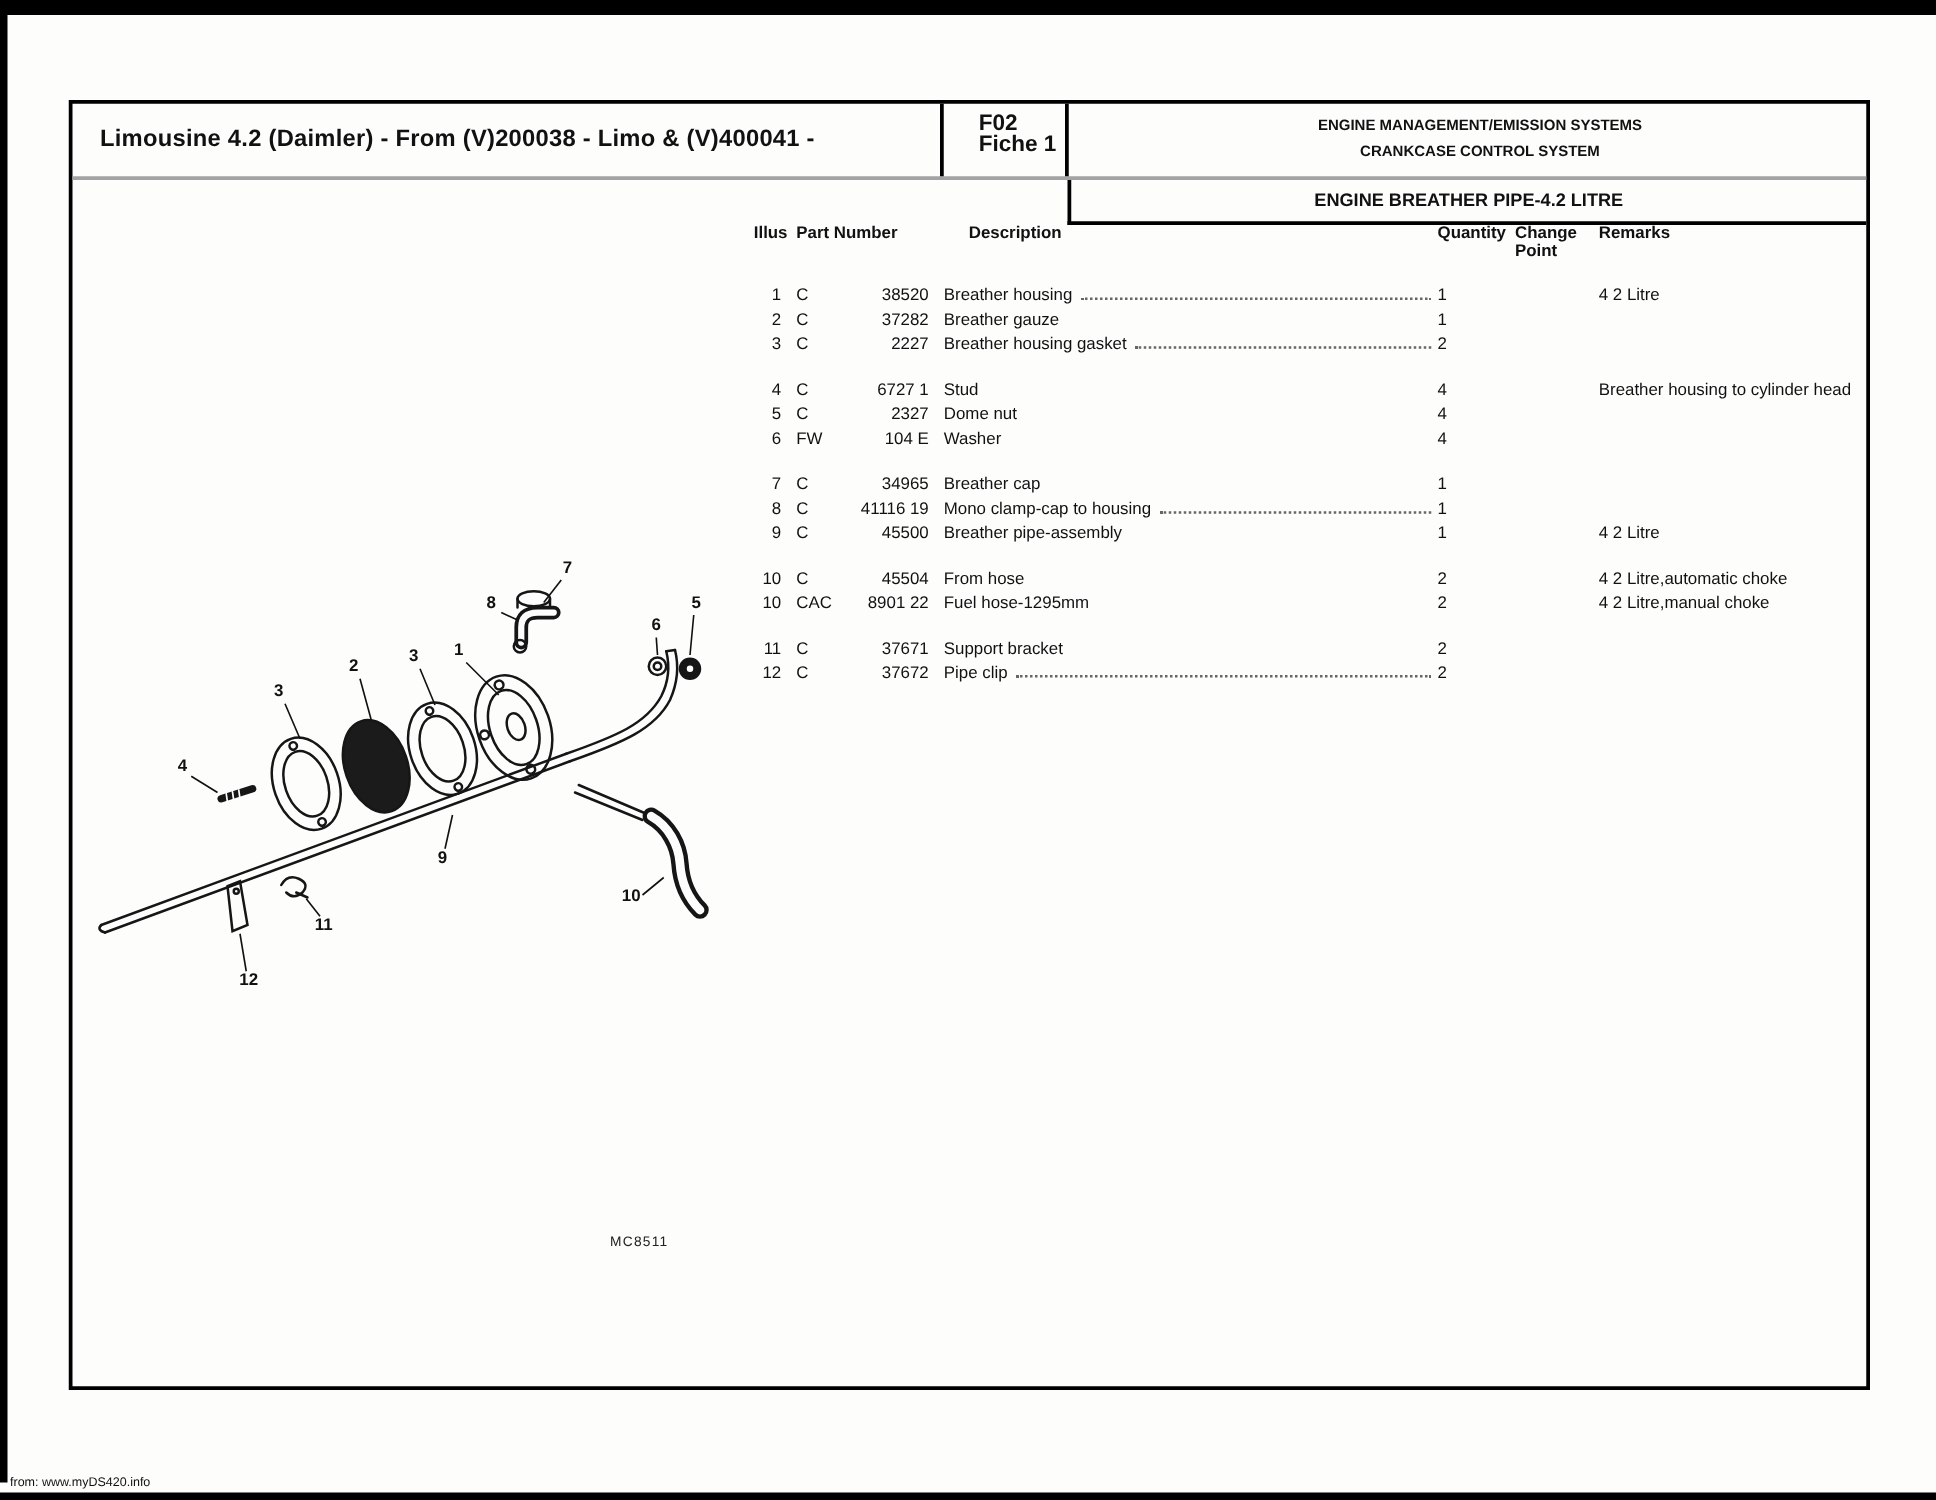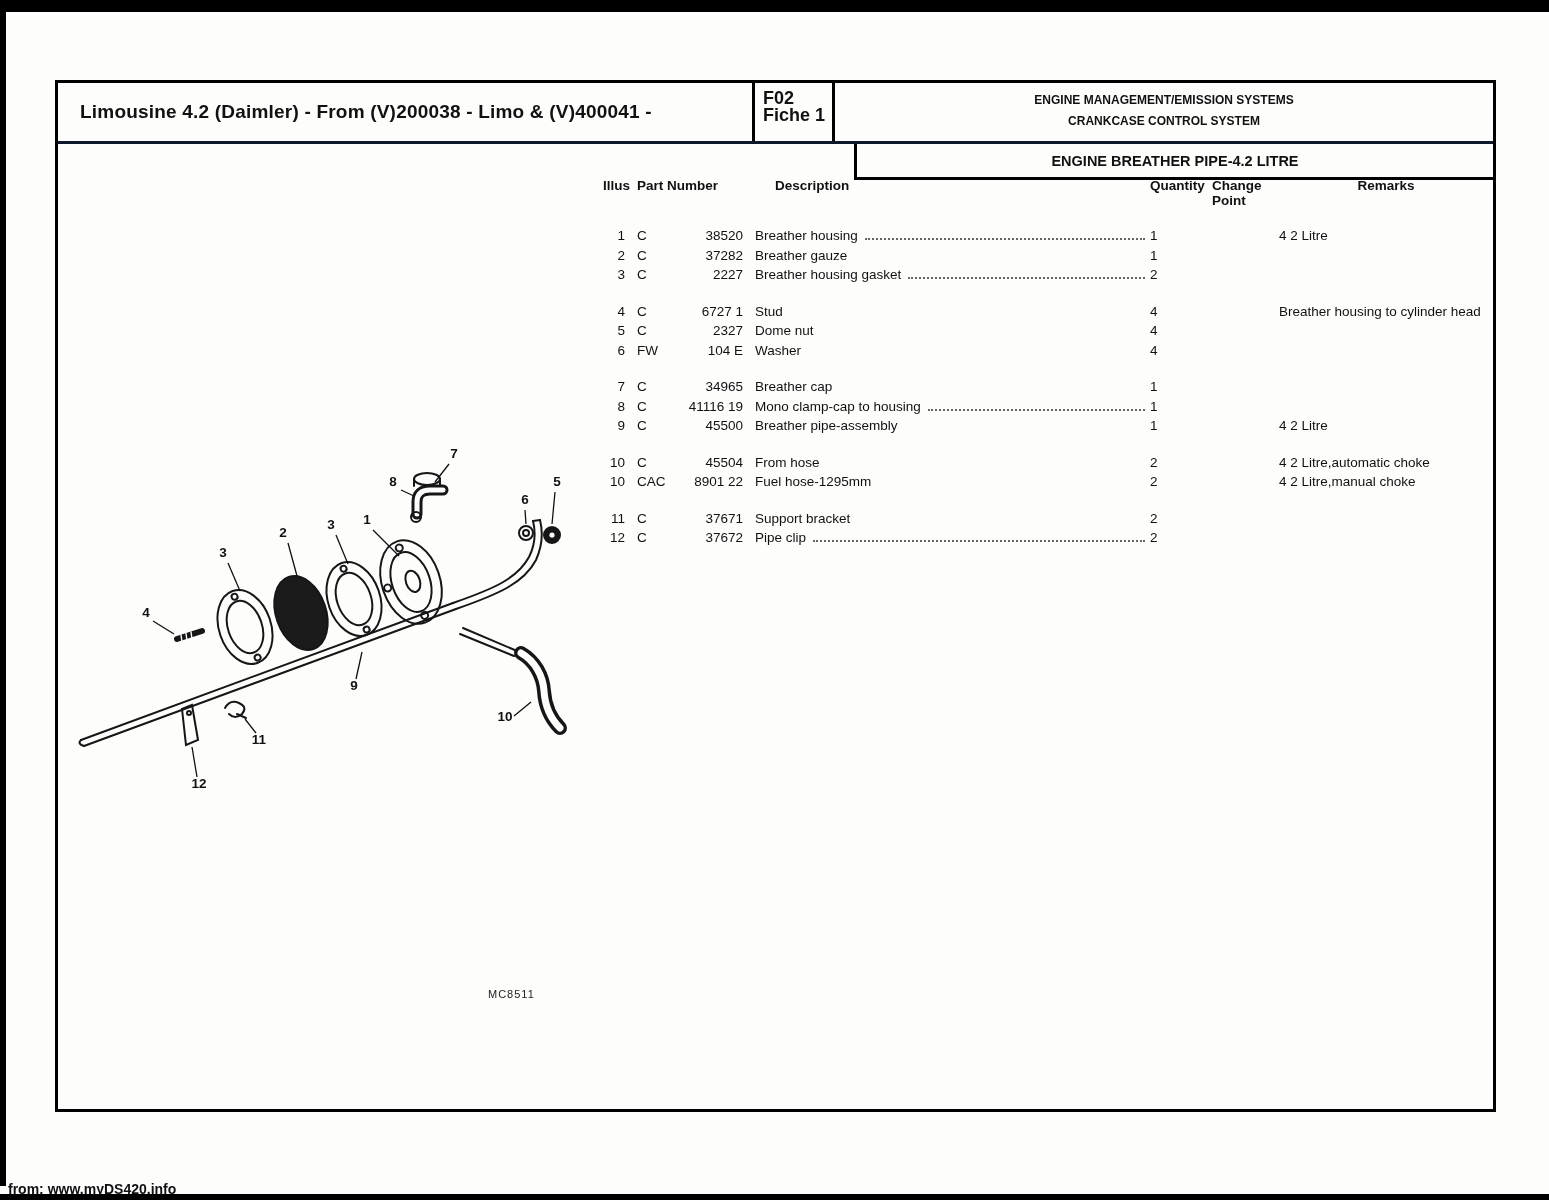--- a/index.html
+++ b/index.html
@@ -8,56 +8,56 @@
     font-family:"Liberation Sans",sans-serif;color:#111;overflow:hidden;
   }
   .bar-top{position:absolute;left:0;top:0;width:1549px;height:12px;background:#000;}
   .bar-left{position:absolute;left:0;top:0;width:6px;height:1186px;background:#000;}
   .bar-bottom{position:absolute;left:0;top:1194px;width:1549px;height:6px;background:#000;}
 
   .frame{position:absolute;left:55px;top:80px;width:1441px;height:1032px;
     border:3px solid #000;box-sizing:border-box;background:#fdfdfc;}
 
   
-  .hdr{display:flex;height:58px;border-bottom:3px solid #0f172a;}
+  .hdr{display:flex;height:58px;border-bottom:3px solid #a3a3a3;gap:20px;}
   .title-cell{flex:0 0 697px;border-right:3px solid #000;display:flex;align-items:center;
     padding-left:22px;font-weight:bold;font-size:19px;letter-spacing:.2px;box-sizing:border-box;}
   .fiche-cell{flex:0 0 80px;border-right:3px solid #000;padding:5px 0 0 8px;box-sizing:border-box;}
   .fiche-code{font-weight:bold;font-size:18px;line-height:20px;}
   .fiche-sub{font-weight:bold;font-size:18px;line-height:15px;}
   .sys-cell{flex:1;text-align:center;padding-top:7px;font-weight:bold;font-size:12px;line-height:21px;}
   .sub-row{display:flex;height:36px;padding-left:16px;}
   .sub-spacer{flex:0 0 780px;}
   .subtitle-cell{flex:1;border-left:3px solid #000;border-bottom:3px solid #000;
     text-align:center;font-weight:bold;font-size:14.5px;padding-top:9px;box-sizing:border-box;}
 
   
   .parts-table{position:absolute;left:545px;top:95px;width:890px;font-size:13.5px;}
   .thead,.prow{display:grid;grid-template-columns:22px 52px 66px 407px 62px 67px 1fr;white-space:nowrap;}
   .thead{font-weight:bold;line-height:15px;margin-bottom:18px;}
   .h-illus{grid-column:1;}
   .h-part{grid-column:2 / span 2;padding-left:12px;}
   .h-desc{grid-column:4;padding-left:32px;}
   .h-qty{grid-column:5;}
   .h-change{grid-column:6;}
-  .h-remarks{grid-column:7;text-align:center;}
+  .h-remarks{grid-column:7;}
   .prow{line-height:19.5px;}
   .c-illus{text-align:right;}
   .c-prefix{padding-left:12px;}
   .c-part{text-align:right;}
   .c-desc{padding-left:12px;display:flex;align-items:baseline;}
   .c-desc .leader{flex:1;border-bottom:2px dotted #666;margin:0 5px 4px 7px;min-width:10px;}
   .c-remarks{overflow:visible;}
   .row-group + .row-group{margin-top:17px;}
 
   
   .diagram{position:absolute;left:65px;top:430px;}
   .figure-code{position:absolute;left:488px;top:988px;font-size:11px;letter-spacing:1px;color:#222;}
 
-  .footer-src{position:absolute;left:8px;top:1181px;font-weight:bold;font-size:14px;}
+  .footer-src{position:absolute;left:8px;top:1181px;font-weight:normal;font-size:10px;}
 </style>
 </head>
 <body>
 
 <div class="page">
   <div class="bar-top"></div>
   <div class="bar-left"></div>
 
   <div class="frame">
     <div class="hdr">

